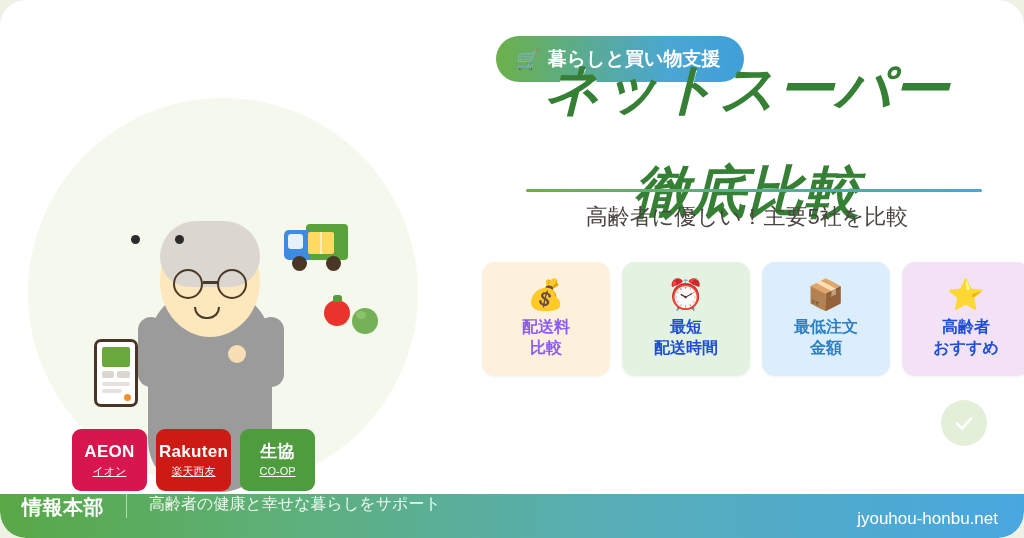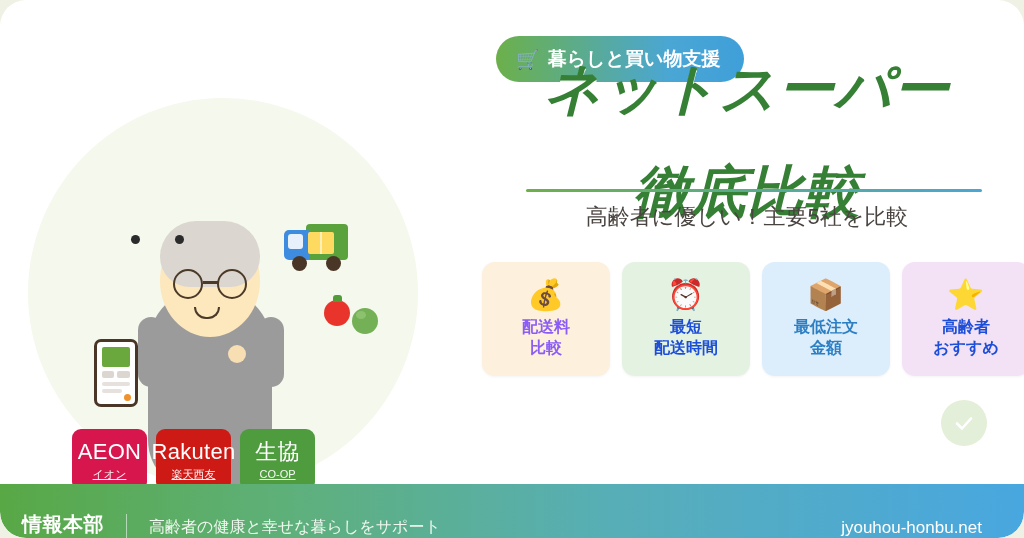--- a/index.html
+++ b/index.html
@@ -103,21 +103,21 @@
   .ph-l4 { position:absolute; left:5px; top:47px; width:20px; height:4px; background:#e6e1dc; border-radius:2px; }
   .ph-dot { position:absolute; left:27px; top:52px; width:7px; height:7px; background:#f0922c; border-radius:50%; }
 
   
   #brands { position:absolute; left: 72px; top: 429px; display:flex; gap: 9px; }
   .brand {
     width: 75px; height: 62px; border-radius: 9px;
     display:flex; flex-direction:column; align-items:center; justify-content:center;
     color:#fff; line-height:1.15;
   }
-  .brand .bn { font-size: 22px; font-weight: 400; letter-spacing: .3px; }
+  .brand .bn { font-size: 17px; font-weight: 700; letter-spacing: .3px; }
   .brand .bs { font-size: 11px; font-weight: 400; margin-top: 4px; opacity: .95; text-decoration: underline; }
 
   
   #right { position:absolute; left: 470px; top: 0; width: 554px; height: 500px; }
 
   #badge {
     position:absolute; left: 26px; top: 36px;
     height: 46px; padding: 0 24px 0 20px;
     display:flex; align-items:center; gap: 8px;
     border-radius: 26px;
@@ -158,24 +158,24 @@
   #check {
     position:absolute; left: 471px; top: 400px;
     width: 46px; height: 46px; border-radius:50%;
     background: #e3efd8;
     display:flex; align-items:center; justify-content:center;
   }
   #check svg { width: 24px; height: 24px; }
 
   
   #footer {
-    position:absolute; left:0; bottom:0; width: 1024px; height: 54px;
+    position:absolute; left:0; bottom:0; width: 1024px; height: 44px;
     background: linear-gradient(90deg,#58a846 0%, #5eb07a 28%, #57aeb7 60%, #49a7e0 100%);
-    display:flex; align-items:flex-end;
-    padding: 0 42px 0 22px;
+    display:flex; align-items:flex-start;
+    padding: 0 26px 0 22px;
     border-radius: 0 0 26px 26px;
   }
   #f-brand { color:#fff; font-size: 20px; font-weight: 700; letter-spacing:.5px; }
   #f-sep { width:1px; height: 24px; background: rgba(255,255,255,.55); margin: 0 22px; }
   #f-tag { color: #f0f7ef; font-size: 16px; }
   #f-url { margin-left:auto; color:#ffffff; font-size: 17px; margin-top: 15px; }
 </style>
 </head>
 <body>
 

